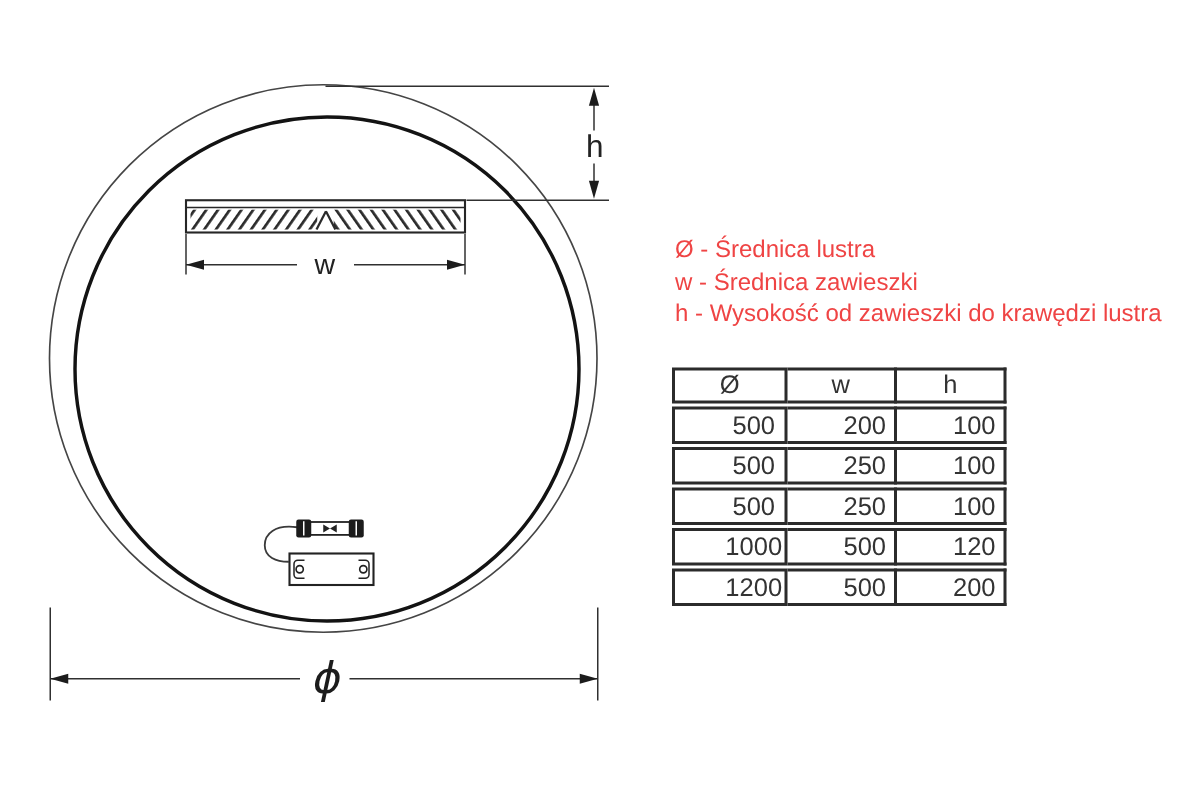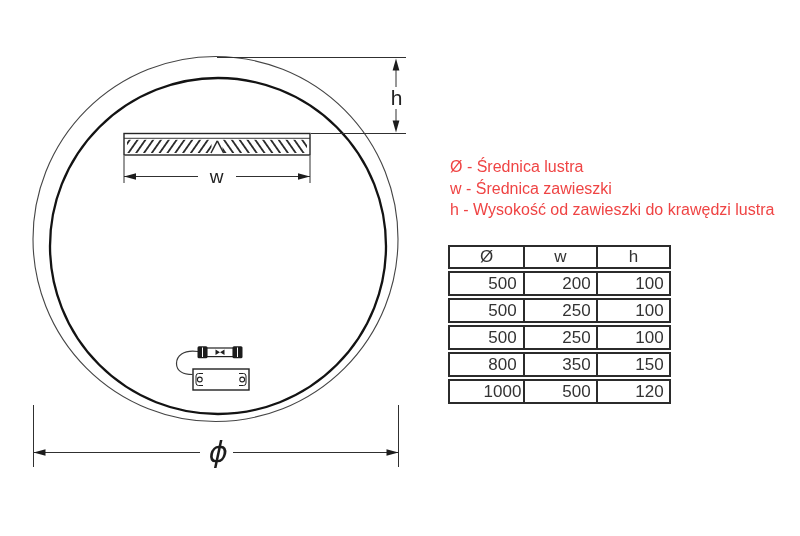--- a/index.html
+++ b/index.html
@@ -166,25 +166,25 @@
           <td>500</td>
           <td>250</td>
           <td>100</td>
         </tr>
         <tr>
           <td>500</td>
           <td>250</td>
           <td>100</td>
         </tr>
         <tr>
-          <td>800</td>
-          <td>350</td>
-          <td>150</td>
-        </tr>
-        <tr>
           <td>1000</td>
           <td>500</td>
           <td>120</td>
+        </tr>
+        <tr>
+          <td>1200</td>
+          <td>500</td>
+          <td>200</td>
         </tr>
       </tbody>
   </table>
 
 </div>
 
 </body></html>

